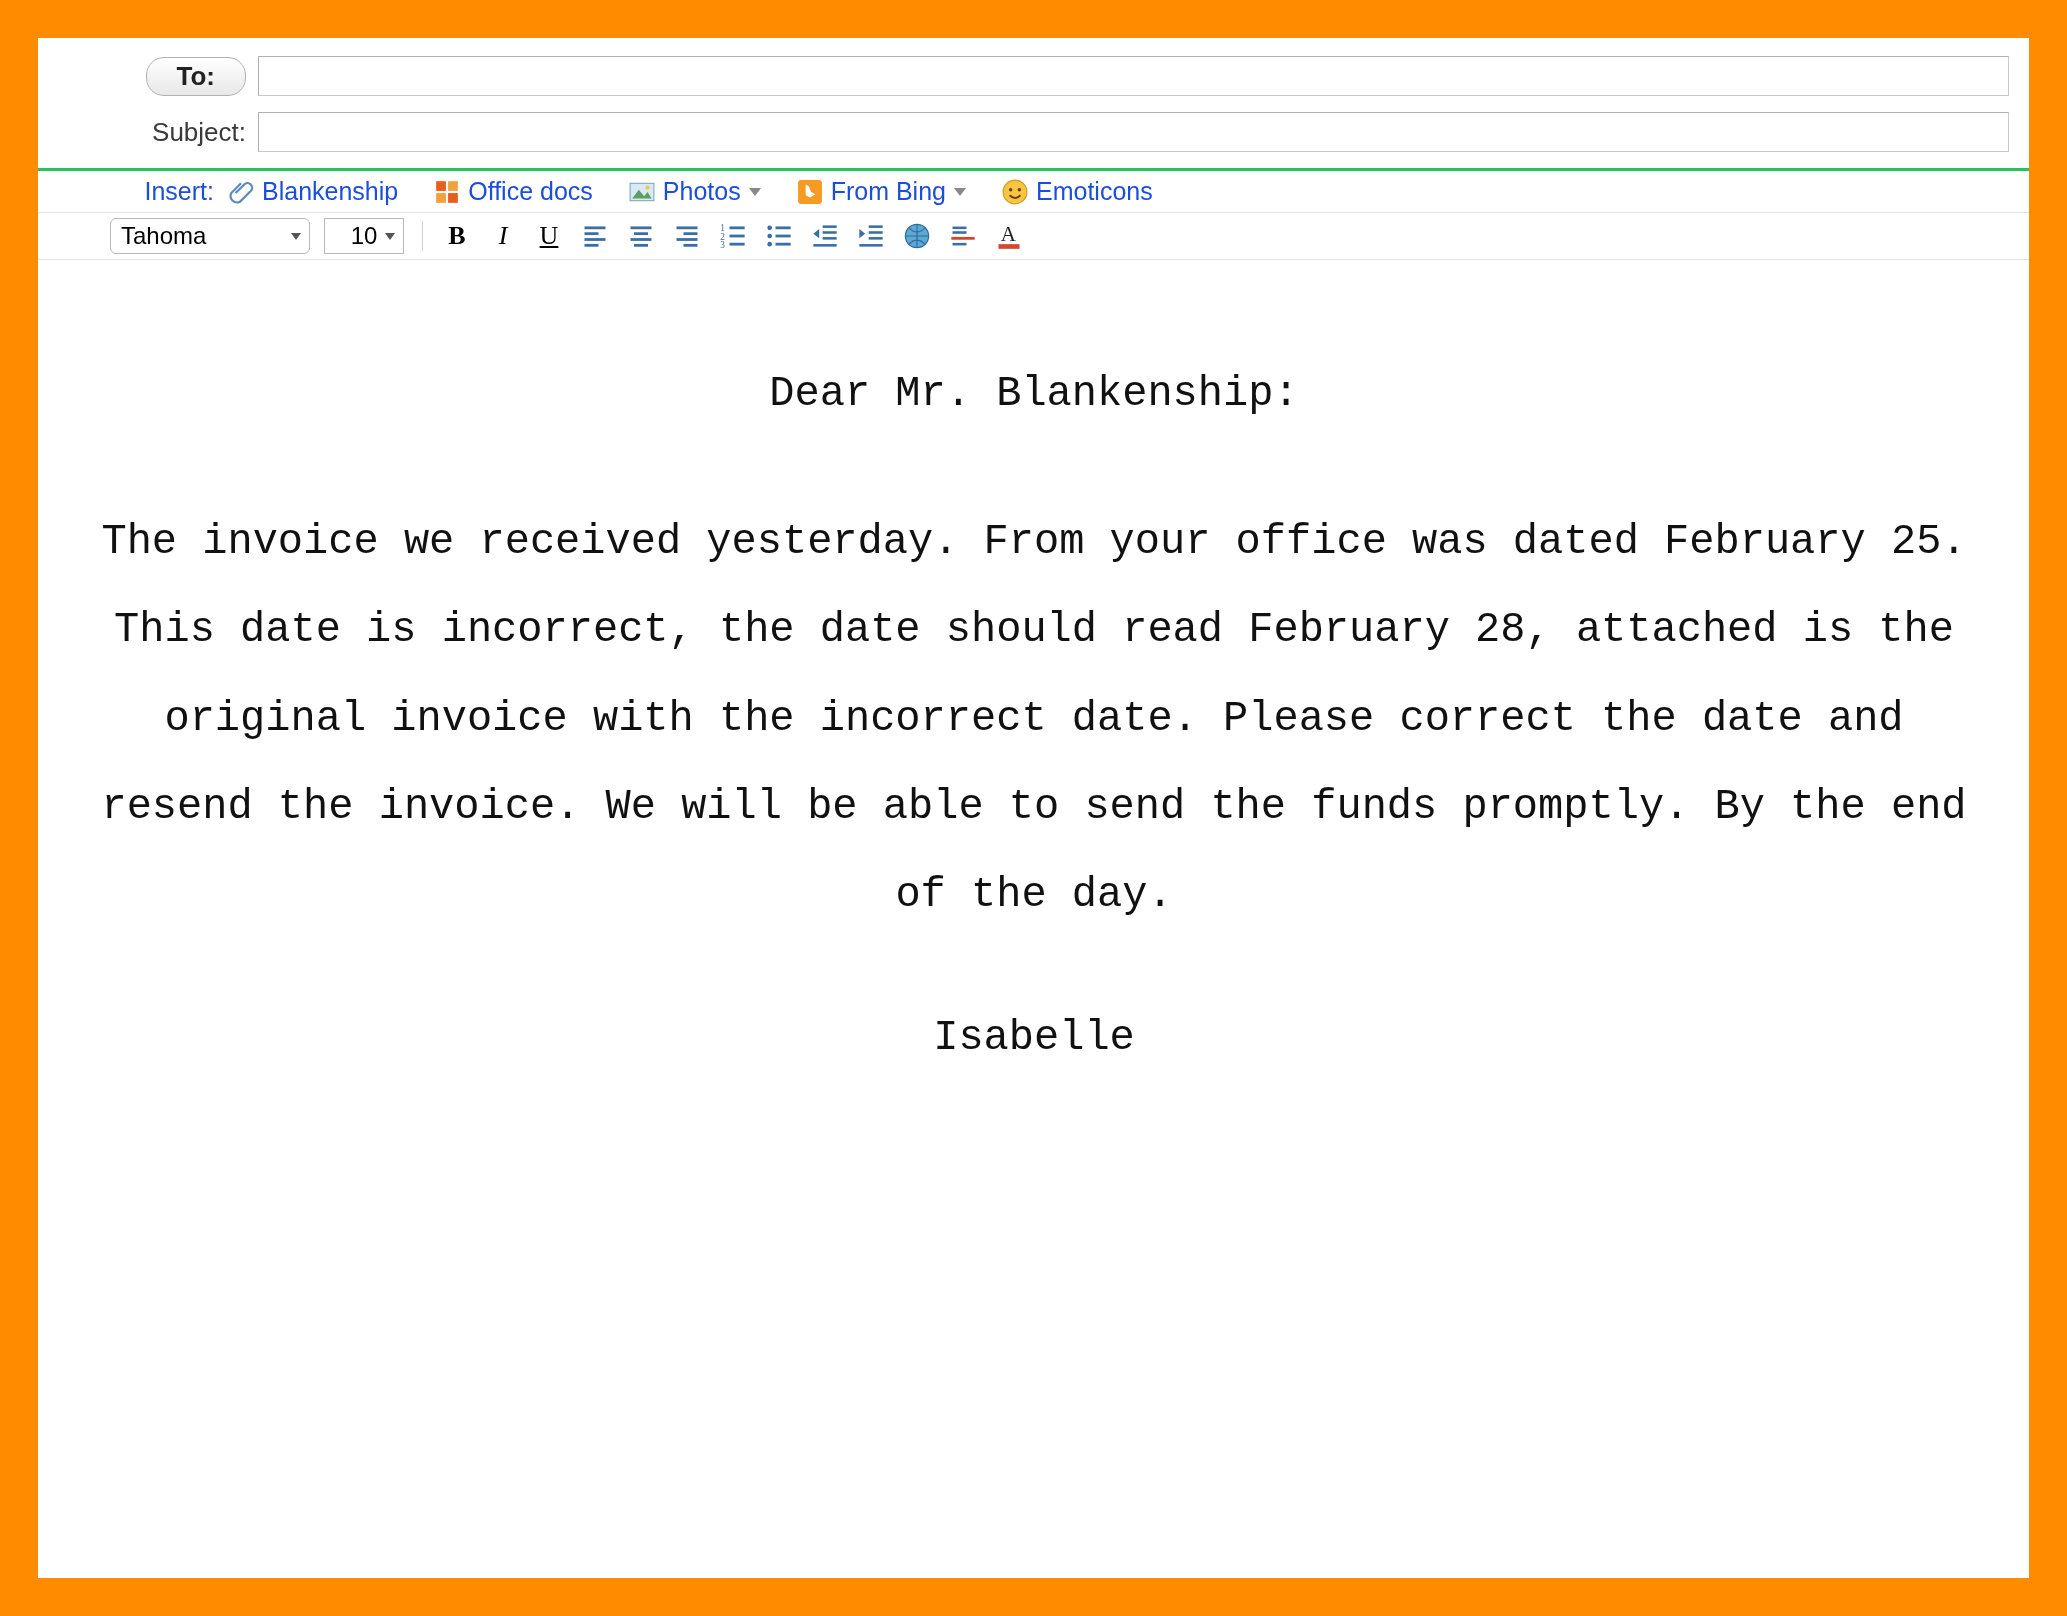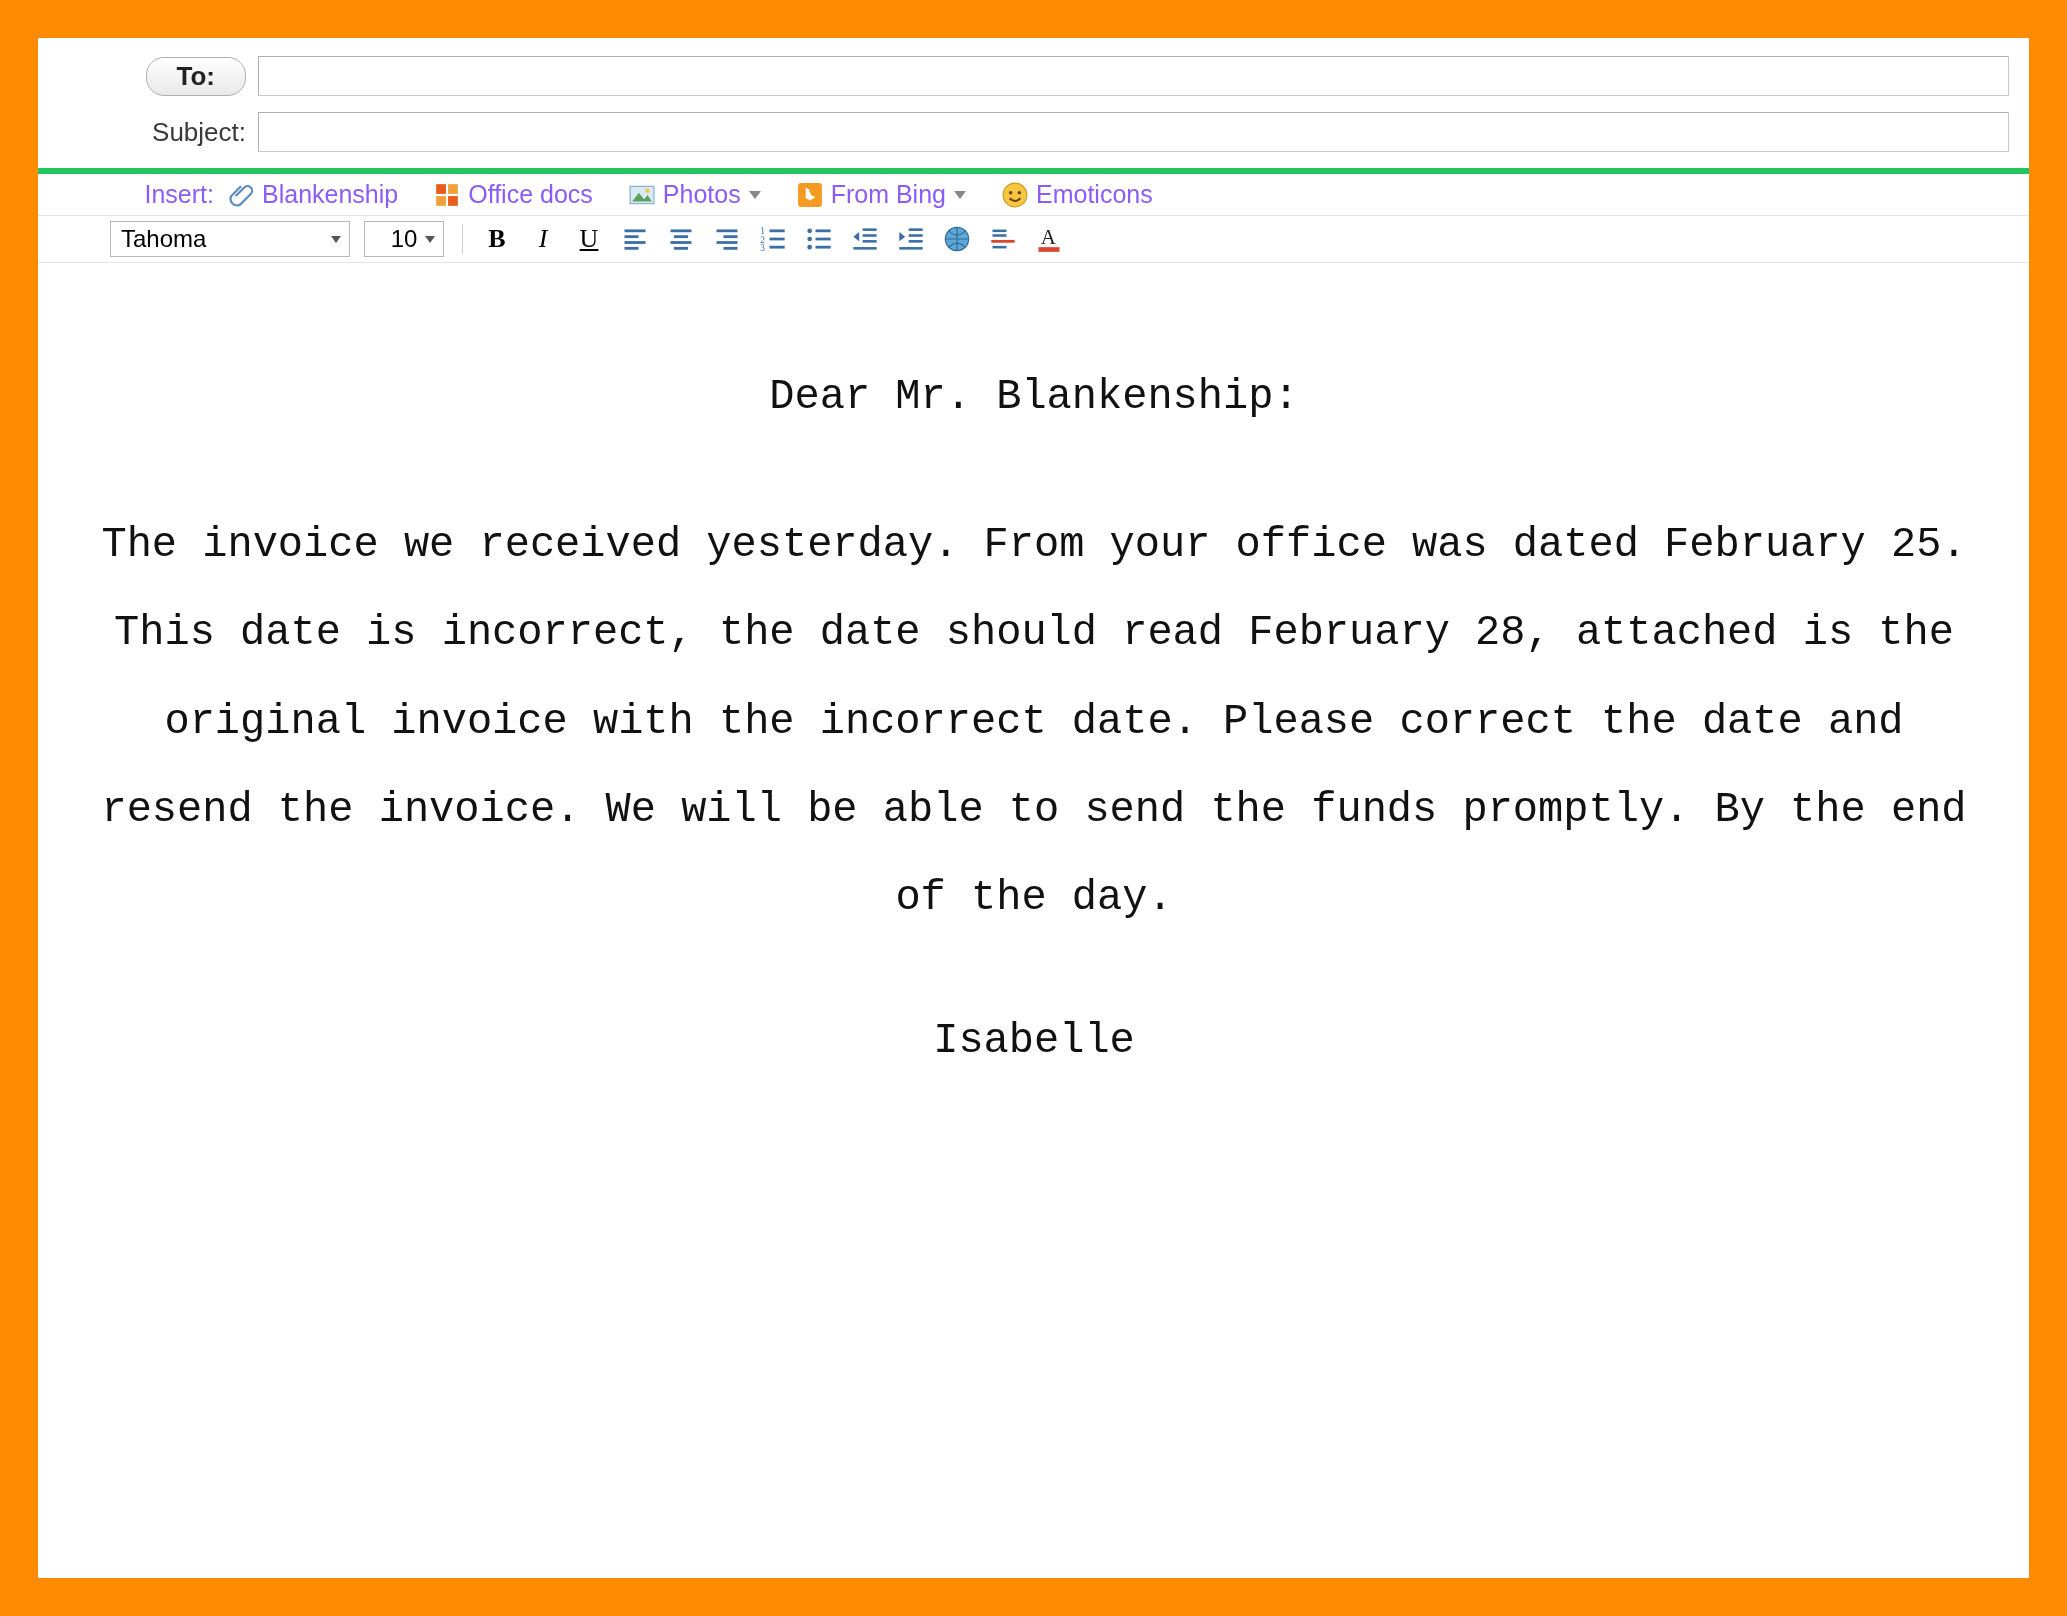--- a/index.html
+++ b/index.html
@@ -52,26 +52,26 @@
     border: 1px solid #c9c9c9;
     border-top: 1px solid #b0b0b0;
     border-left: 1px solid #b0b0b0;
     background: #fff;
     margin-right: 20px;
     font-size: 22px;
     padding: 0 8px;
   }
 
   .insert-row {
-    border-top: 6px solid #22c55e;
+    border-top: 3px solid #22c55e;
     display: flex;
     align-items: center;
     padding: 6px 30px 6px 0;
     font-size: 25px;
-    color: #8b5cf6;
+    color: #1d4ed8;
   }
   .insert-label {
     width: 190px;
     text-align: right;
     padding-right: 14px;
   }
   .insert-item {
     display: flex;
     align-items: center;
     margin-right: 36px;
@@ -106,21 +106,21 @@
     border: 1px solid #b8b8b8;
     background: #fff;
     height: 36px;
     display: flex;
     align-items: center;
     padding: 0 10px;
     font-size: 24px;
     cursor: pointer;
     position: relative;
   }
-  .select.font { width: 240px; }
+  .select.font { width: 200px; border-radius: 6px; }
   .select.size { width: 80px; justify-content: center;}
   .select .tri2 {
     position: absolute;
     right: 8px;
     width: 0;
     height: 0;
     border-left: 5px solid transparent;
     border-right: 5px solid transparent;
     border-top: 7px solid #555;
   }

